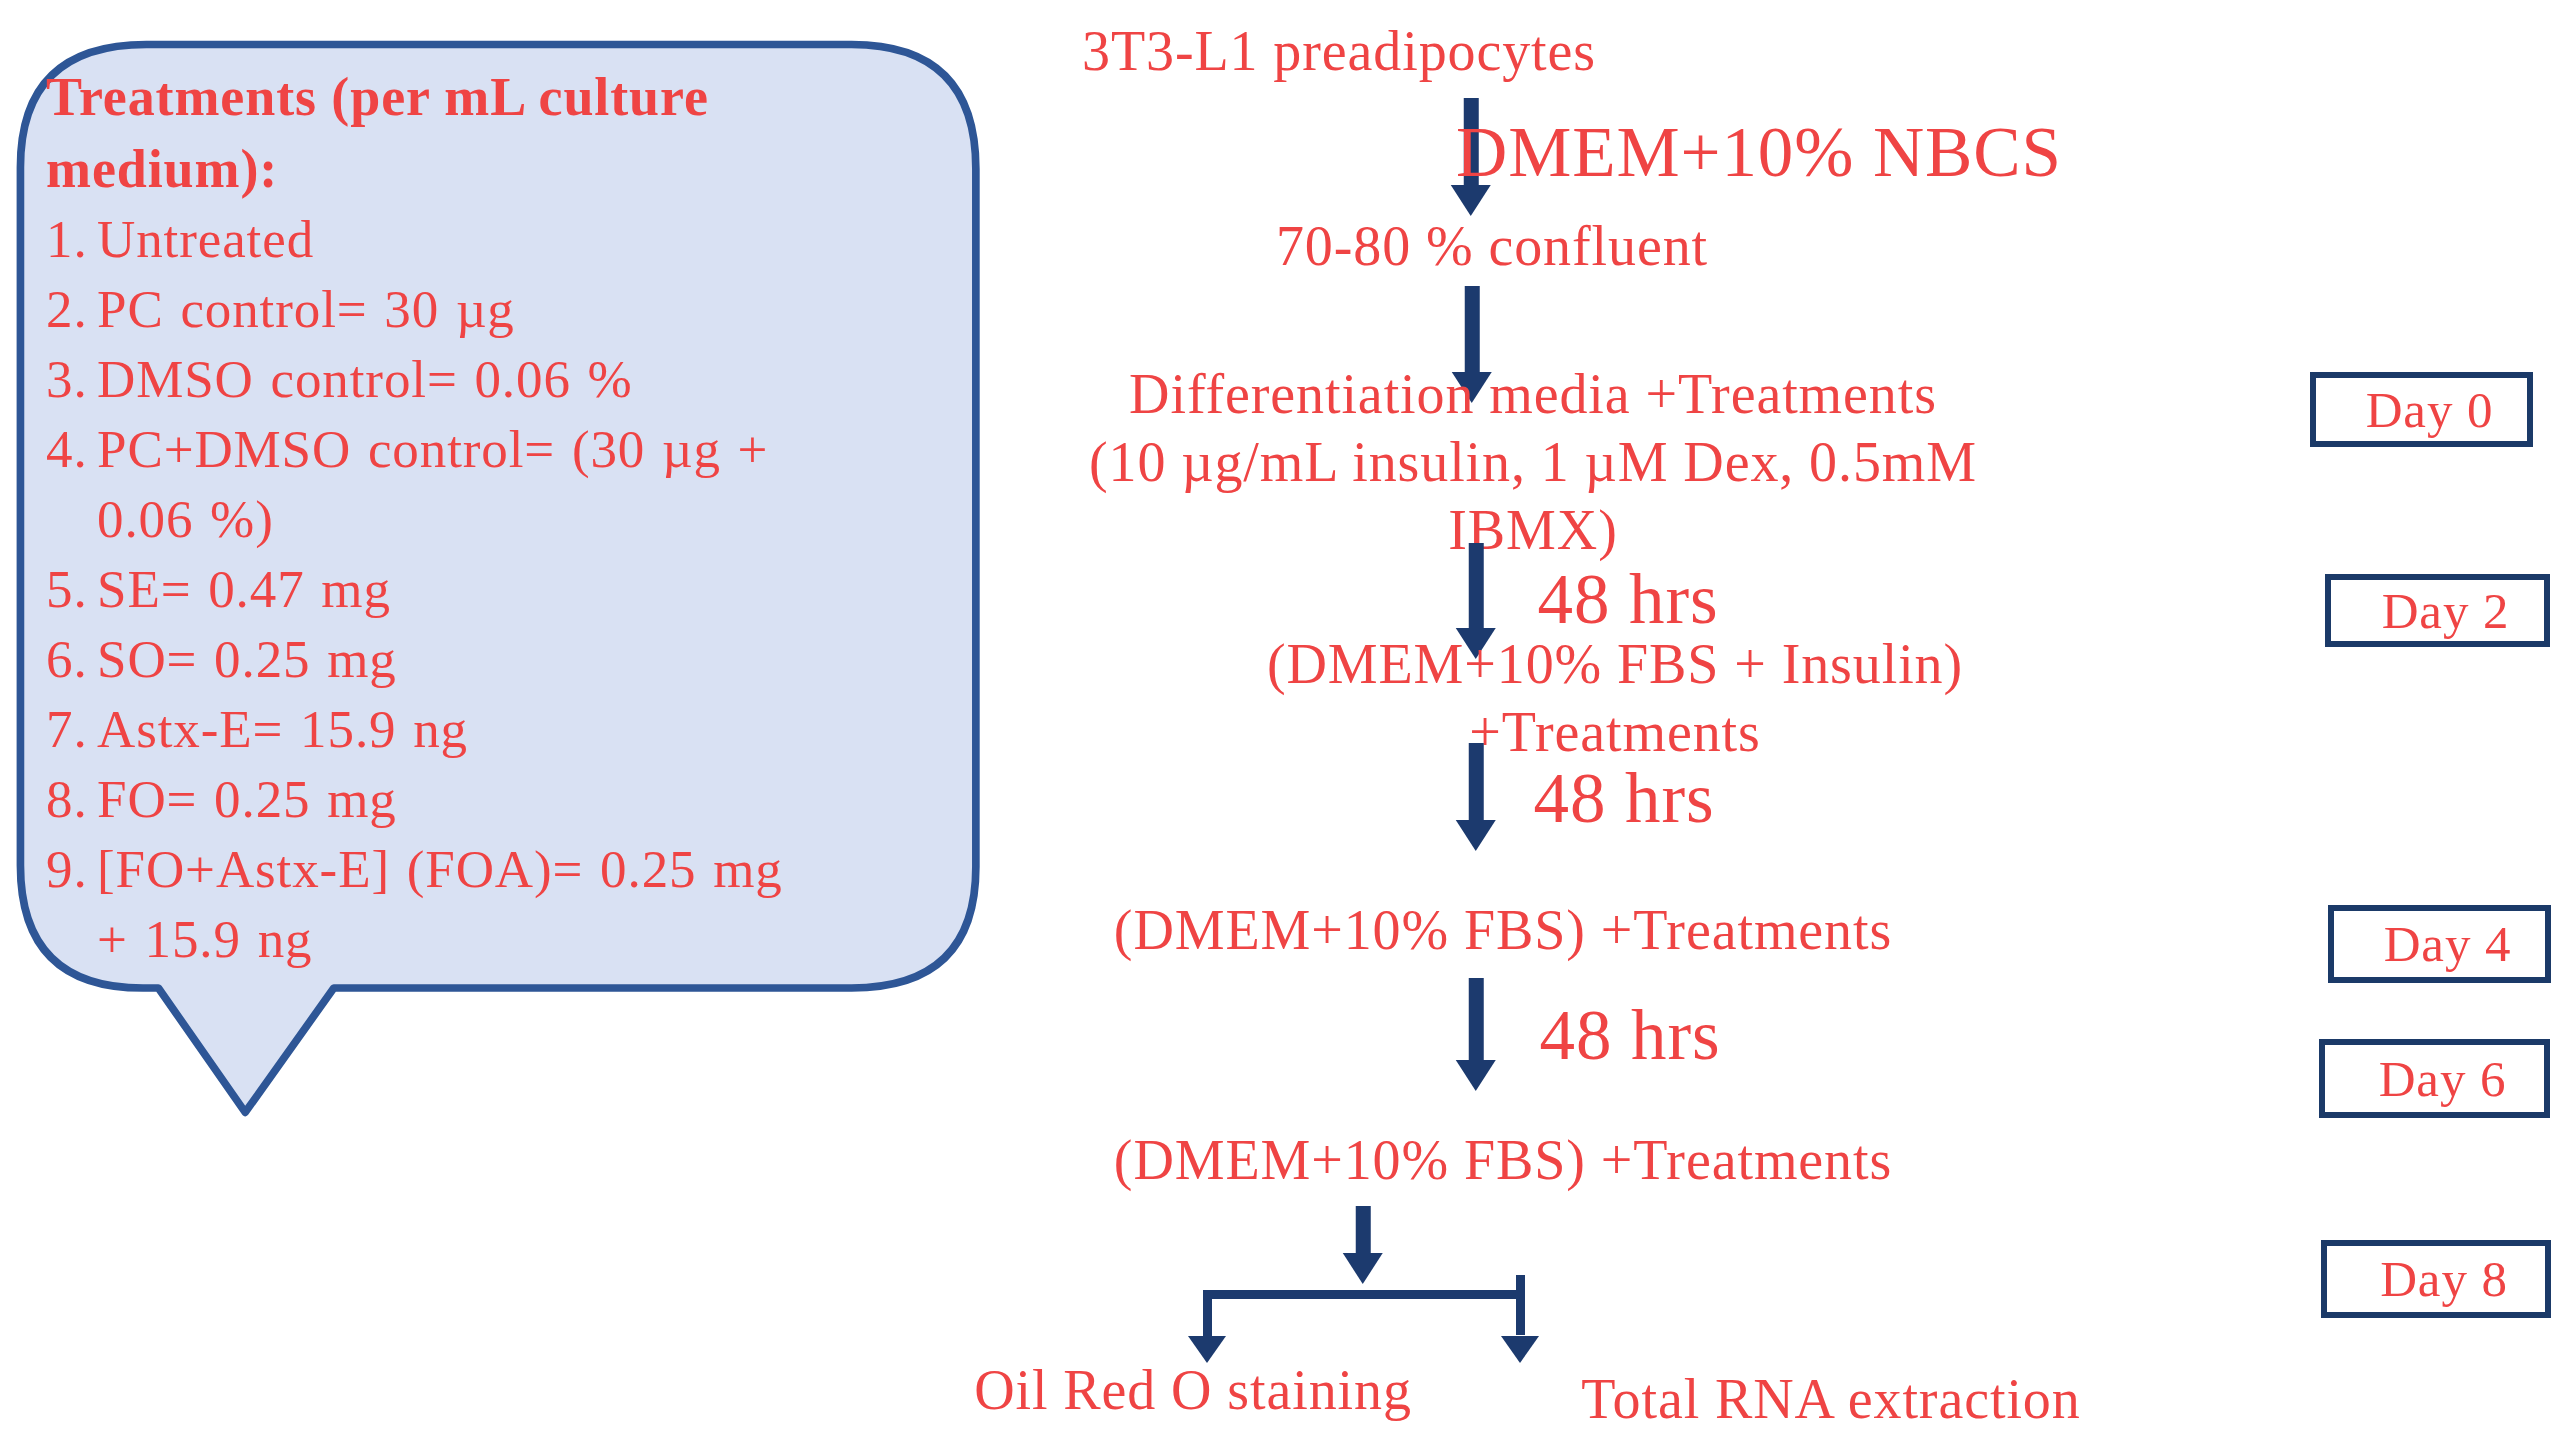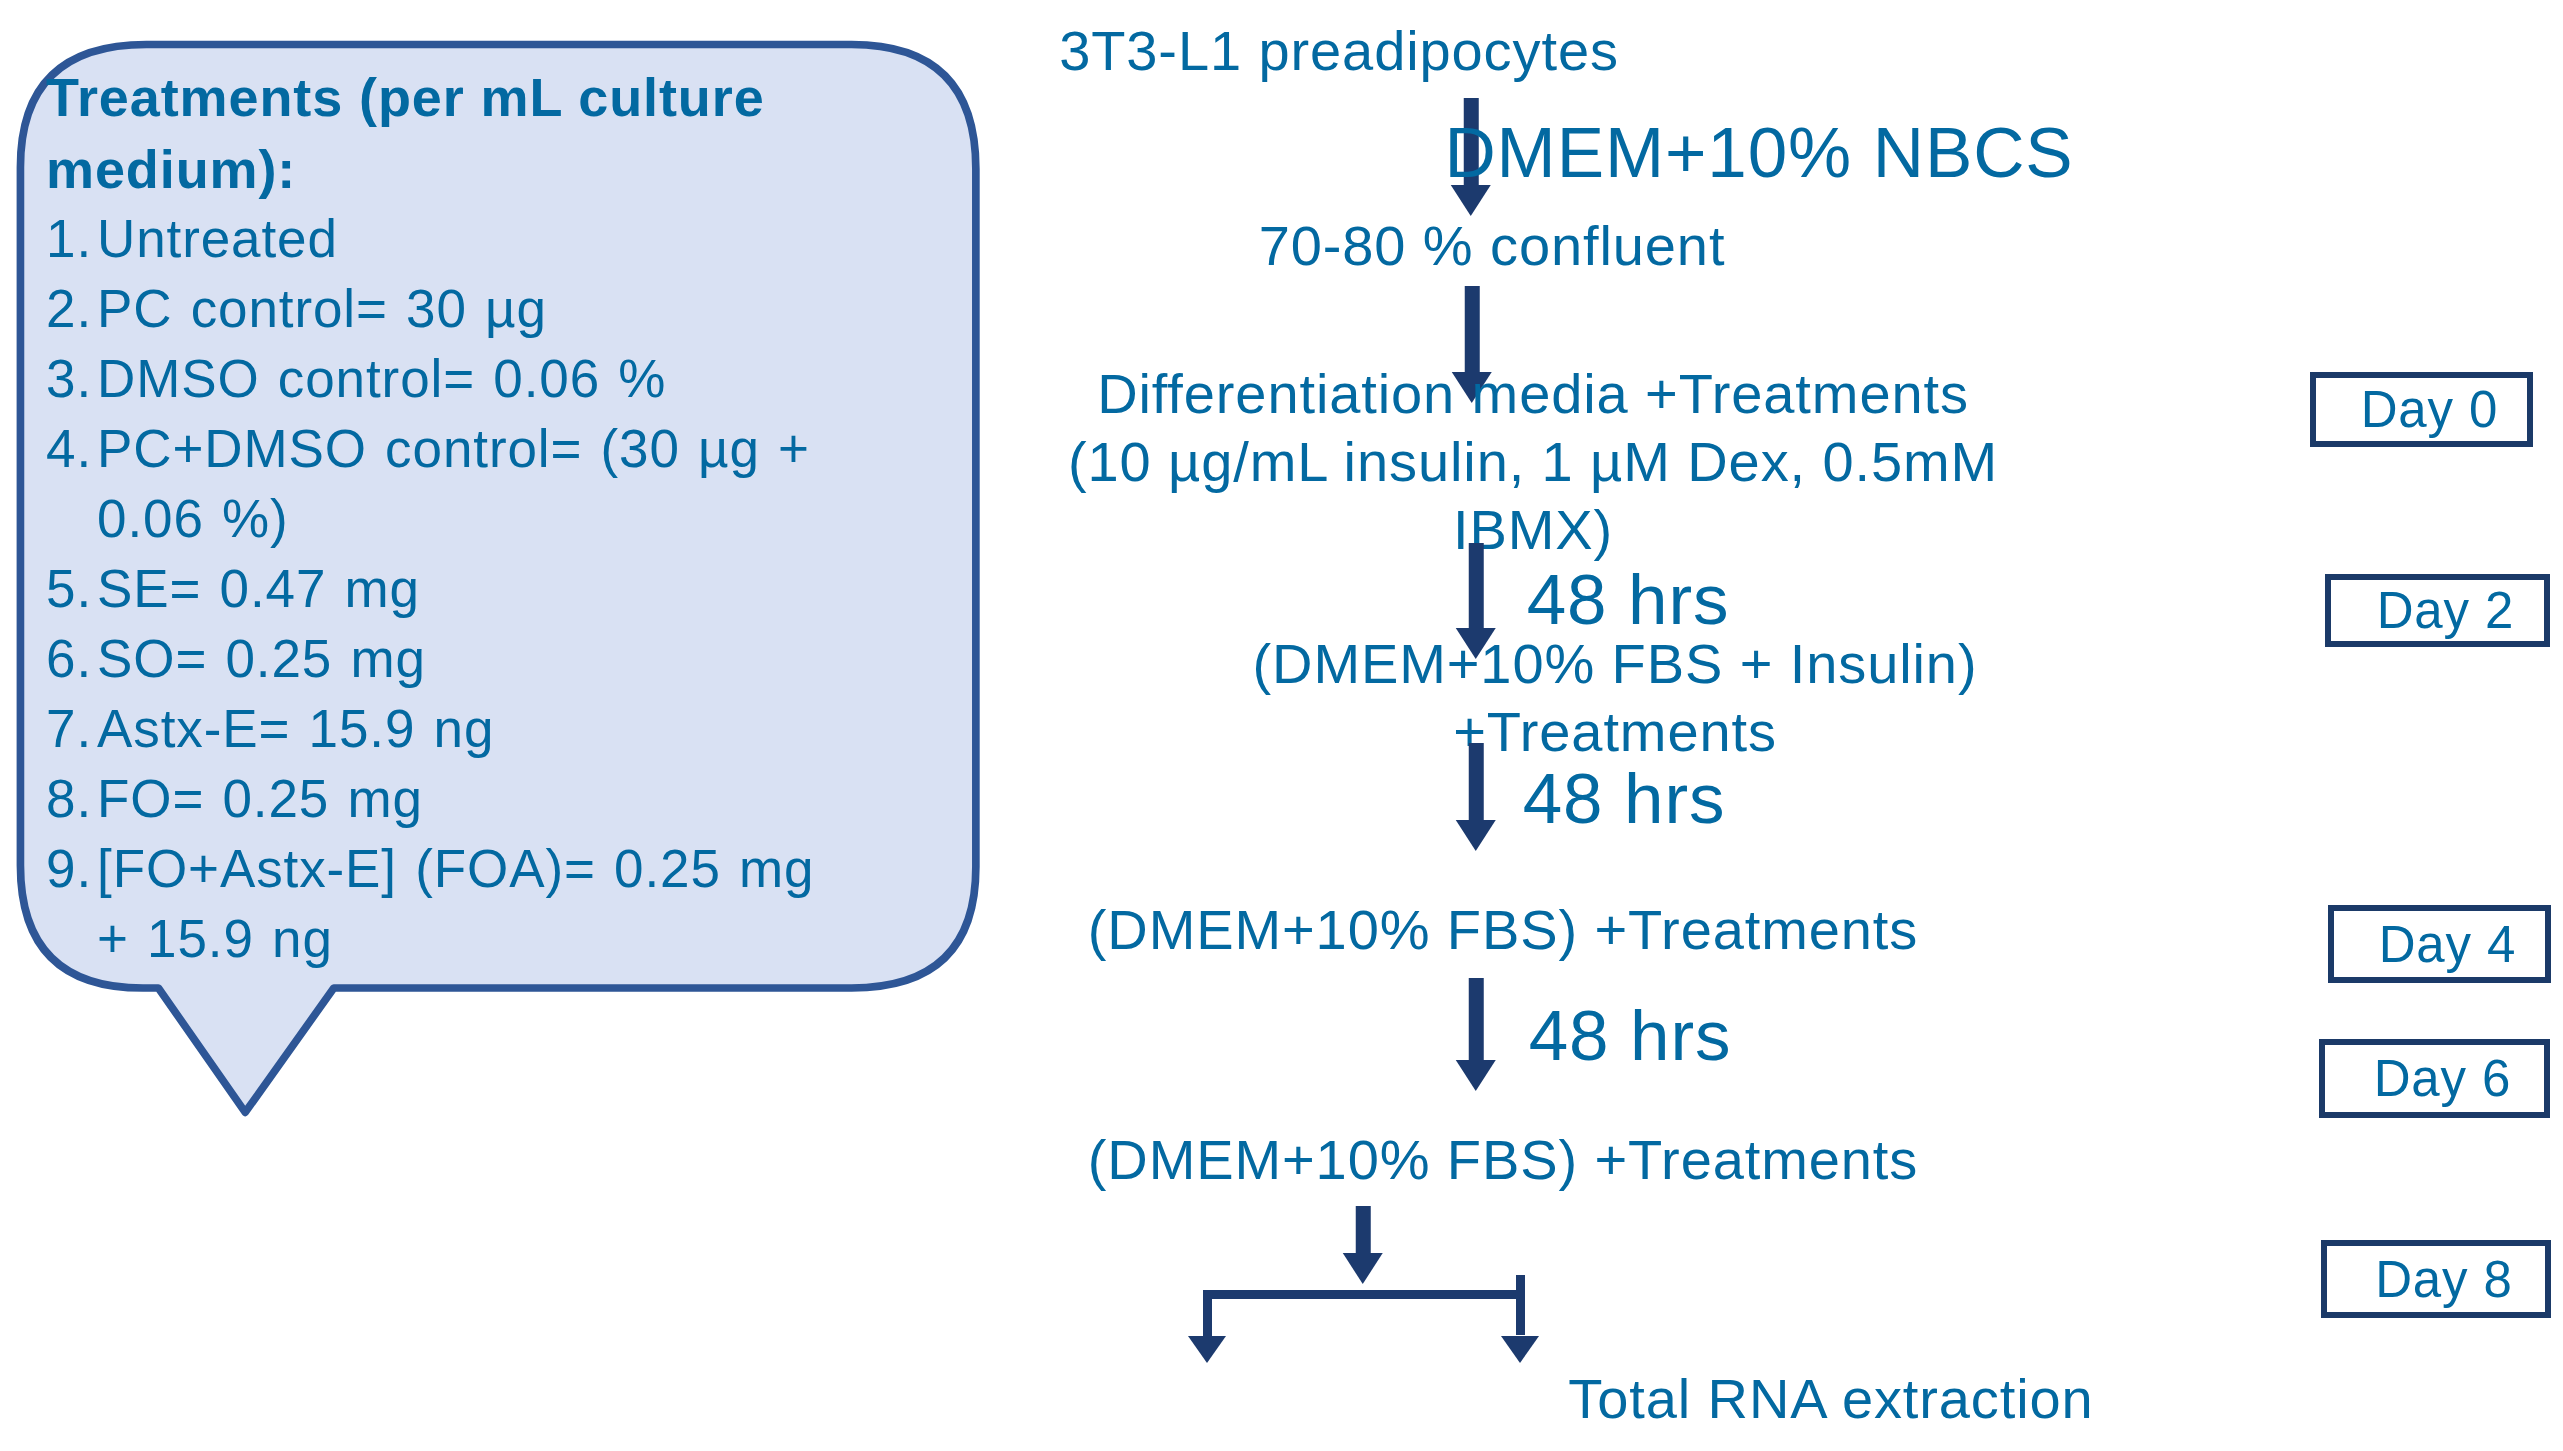--- a/index.html
+++ b/index.html
@@ -1,22 +1,22 @@
 <!DOCTYPE html>
 <html style="font-size:13.6px"><head>
 <meta charset="utf-8">
 <style>
   html,body{margin:0;padding:0;background:#ffffff;}
   .canvas{
     position:relative;
     width:2563px;height:1451px;
     background:#ffffff;
     overflow:hidden;
-    font-family:Liberation Sans, sans-serif;
-    color:#0369a1;
+    font-family:Liberation Serif, serif;
+    color:#ef4444;
   }
 
   
   .bubble-svg{position:absolute;left:0;top:0;}
   .bubble-title{
     position:absolute;left:46px;top:61px;width:852px;
     font-size:54px;font-weight:bold;line-height:72px;
     letter-spacing:0.9px;white-space:pre-line;
   }
   .bubble-list{
@@ -162,20 +162,21 @@
   <div class="flow-text" style="left:1503px;top:1160px;">(DMEM+10% FBS) +Treatments</div>
 
   <div class="varrow" id="arrow6"></div>
 
   <div class="split-bar"></div>
   <div class="split-stem" id="split-stem-left"></div>
   <div class="split-stem" id="split-stem-right"></div>
   <div class="split-head" id="split-head-left"></div>
   <div class="split-head" id="split-head-right"></div>
 
+  <div class="flow-text" style="left:1193px;top:1390px;">Oil Red O staining</div>
   <div class="flow-text" style="left:1831px;top:1390px;margin-top:9px;">Total RNA extraction</div>
 
   <div class="day-box" id="day0">
     <span>Day 0</span>
   </div>
   <div class="day-box" id="day2">
     <span>Day 2</span>
   </div>
   <div class="day-box" id="day4">
     <span>Day 4</span>

